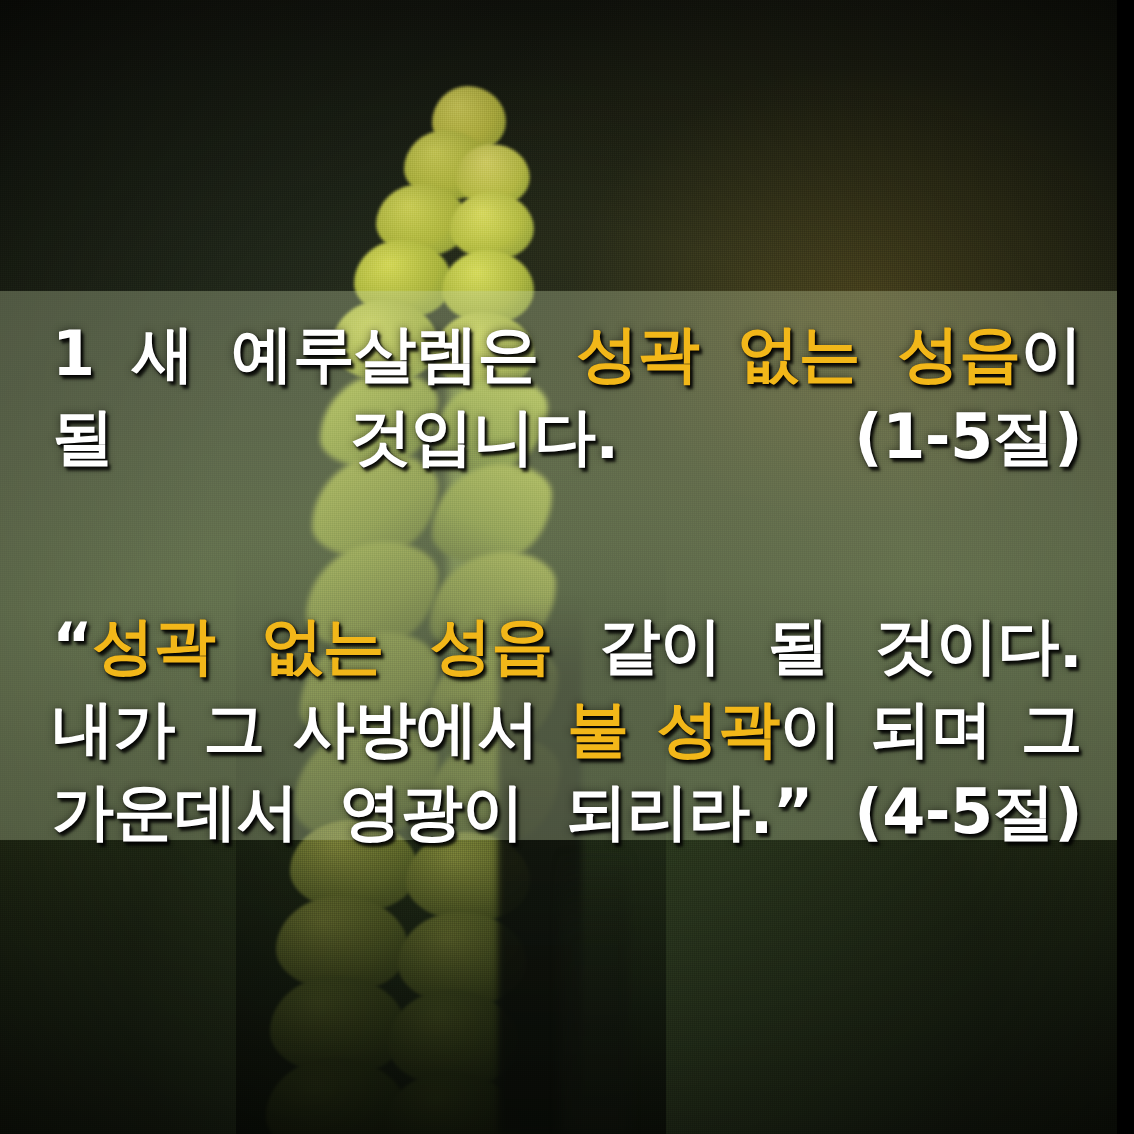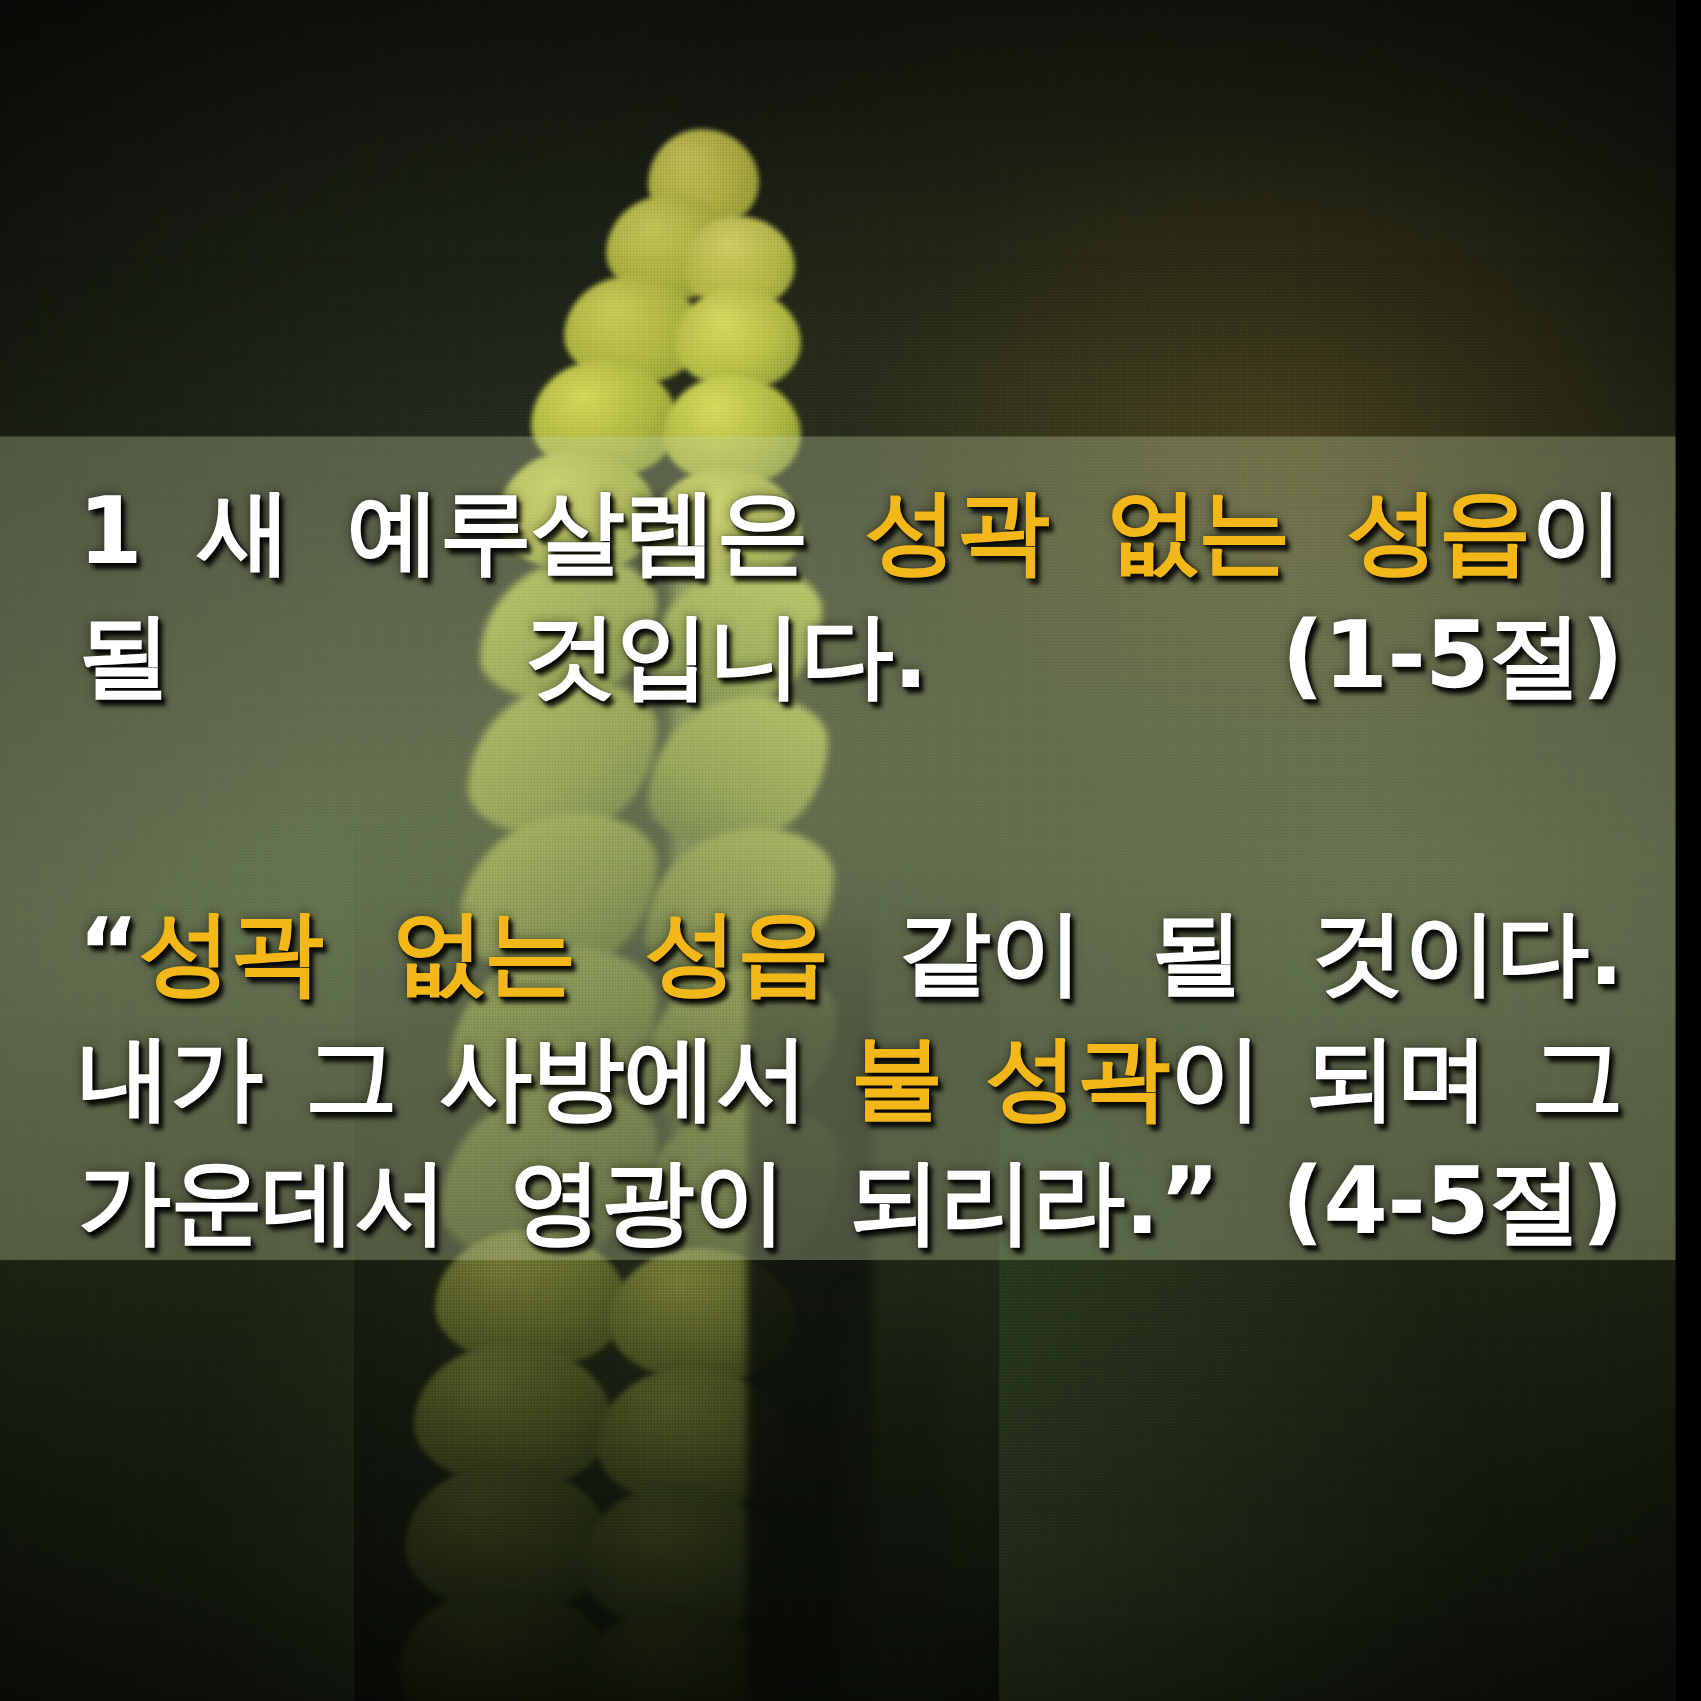--- a/index.html
+++ b/index.html
@@ -125,21 +125,21 @@
     text-align: justify;
     text-justify: inter-character;
     letter-spacing: -0.5px;
     text-shadow:
       3px 4px 3px rgba(0,0,0,0.80),
       1px 1px 2px rgba(0,0,0,0.9),
       0 0 8px rgba(0,0,0,0.45);
     word-break: keep-all;
   }
   .para { margin: 0; }
-  .para + .para { margin-top: 32px; }
+  .para + .para { margin-top: 43px; }
   .para:last-child { text-align: left; }
   .para.justify-block {
     text-align: justify;
   }
   .hl { color: #f2b719; }
   
   .para::after { content: ""; display: inline-block; width: 100%; }
 </style>
 </head>
 <body>

